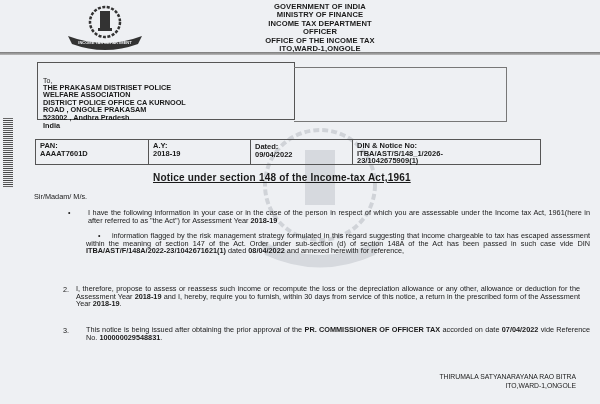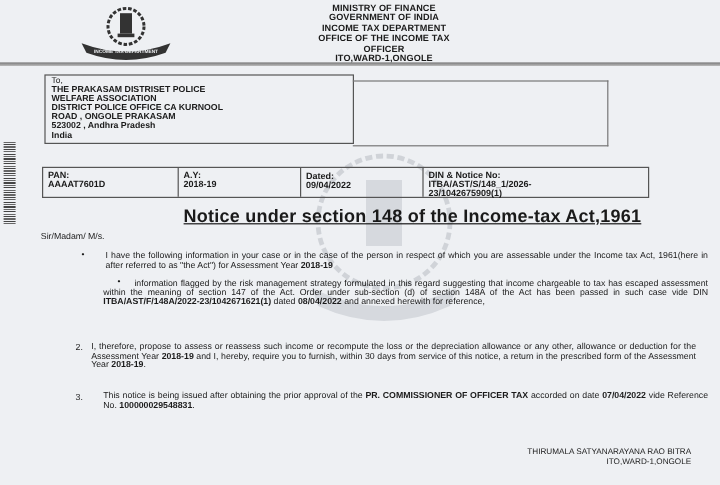--- a/index.html
+++ b/index.html
@@ -12,33 +12,33 @@
   .page { position:absolute; inset:0; }
   .watermark { position:absolute; left:250px; top:120px; width:140px; height:150px; opacity:.35; }
   .barcode { position:absolute; left:3px; top:118px; width:10px; height:70px;
     background:repeating-linear-gradient(to bottom,#666 0 1px,#eef0f3 1px 2px,#444 2px 3px,#eef0f3 3px 4px); }
   .logo { position:absolute; left:60px; top:2px; width:90px; height:48px; }
   .header { position:absolute; left:190px; top:3px; width:260px; text-align:center;
     font-weight:bold; font-size:7.6px; line-height:8.4px; letter-spacing:.1px; }
   .rule { position:absolute; left:0; top:52px; width:600px; height:3px;
     background:linear-gradient(to bottom,#777,#bbb); }
   .to-box { position:absolute; left:37px; top:62px; width:258px; height:58px;
-    border:1px solid #555; padding:1px 5px; box-sizing:border-box;
+    border:1px solid #555; padding:14px 5px; box-sizing:border-box;
     font-size:7.3px; line-height:7.2px; }
   .to-box .name { font-weight:bold; }
   .to-box .lbl { font-size:7px; }
   .right-box { position:absolute; left:294px; top:67px; width:212px; height:53px;
     border:1px solid #777; border-left:none; }
   .info-table { position:absolute; left:35px; top:139px; width:506px; height:26px;
     border:1px solid #555; display:flex; box-sizing:border-box; }
   .info-cell { border-right:1px solid #555; padding:2px 4px; font-weight:bold;
     font-size:7.5px; line-height:7.6px; box-sizing:border-box; }
   .info-cell:last-child { border-right:none; }
   .title { position:absolute; left:153px; top:172px; font-weight:bold;
-    font-size:15px; text-decoration:underline; letter-spacing:.2px; }
+    font-size:10px; text-decoration:underline; letter-spacing:.2px; }
   .salutation { position:absolute; left:34px; top:192px; font-size:7.3px; }
   .para { position:absolute; font-size:7.3px; line-height:7.6px; text-align:justify; }
   .para b { font-weight:bold; }
   .bullet { position:absolute; font-size:7px; }
   .num { position:absolute; font-size:7.3px; }
   .sig { position:absolute; right:24px; top:373px; text-align:right;
     font-size:6.8px; line-height:8.6px; }
 </style>
 </head>
 <body>
@@ -55,25 +55,25 @@
 
   <svg class="logo" viewBox="0 0 90 48">
     <circle cx="45" cy="20" r="15" fill="none" stroke="#333" stroke-width="2.5" stroke-dasharray="3 1.5"></circle>
     <rect x="40" y="9" width="10" height="17" fill="#333"></rect>
     <rect x="38" y="26" width="14" height="3" fill="#333"></rect>
     <path d="M8 34 Q45 48 82 34 L78 42 Q45 54 12 42 Z" fill="#333"></path>
     <text x="45" y="42" font-size="4" fill="#eef0f3" text-anchor="middle" font-family="Liberation Sans, sans-serif" font-weight="bold">INCOME TAX DEPARTMENT</text>
   </svg>
 
   <div class="header">
+    <div>GOVERNMENT OF INDIA</div>
     <div>MINISTRY OF FINANCE</div>
-    <div>GOVERNMENT OF INDIA</div>
     <div>INCOME TAX DEPARTMENT</div>
+    <div>OFFICER</div>
     <div>OFFICE OF THE INCOME TAX</div>
-    <div>OFFICER</div>
     <div>ITO,WARD-1,ONGOLE</div>
   </div>
   <div class="rule"></div>
 
   <div class="to-box">
     <div class="lbl">To,</div>
     <div class="name">THE PRAKASAM DISTRISET POLICE</div>
     <div class="name">WELFARE ASSOCIATION</div>
     <div class="name">DISTRICT POLICE OFFICE CA KURNOOL</div>
     <div class="name">ROAD , ONGOLE PRAKASAM</div>

